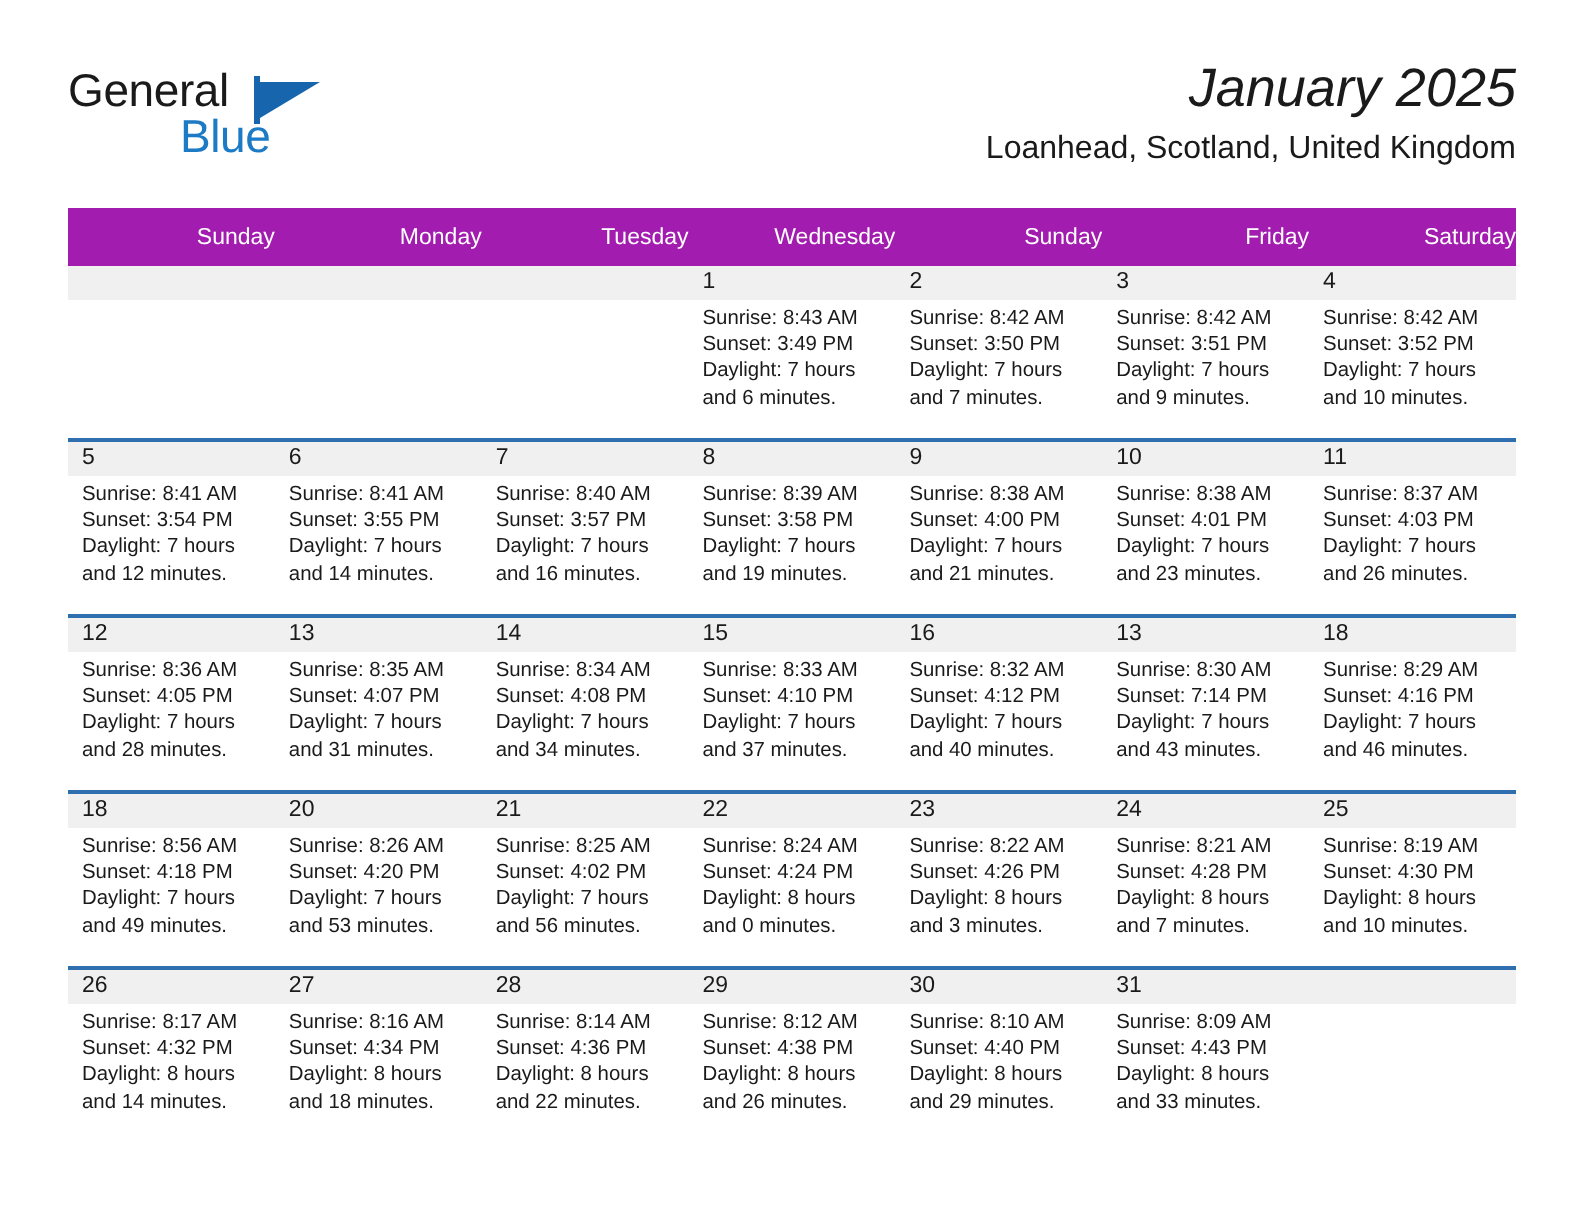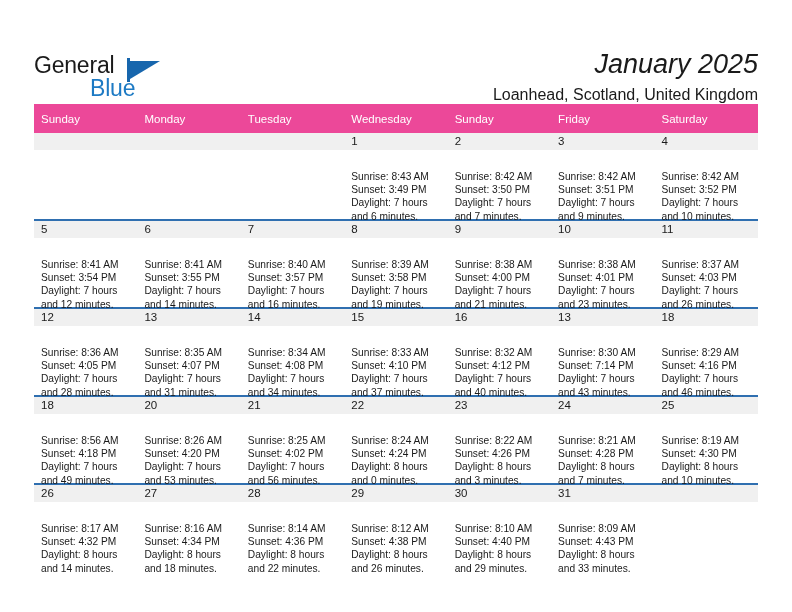--- a/index.html
+++ b/index.html
@@ -21,21 +21,20 @@
     box-sizing: border-box;
   }
 
   
   .header {
     position: absolute;
     left: 34px;
     top: 28px;
     right: 34px;
     height: 68px;
-    margin-top: 20px;
   }
   .logo {
     position: absolute;
     left: 0;
     top: 4px;
     width: 180px;
     height: 56px;
   }
   .logo-general {
     position: absolute;
@@ -97,25 +96,25 @@
   
   .calendar {
     position: absolute;
     left: 34px;
     top: 104px;
     width: 724px;
     border-collapse: collapse;
     table-layout: fixed;
   }
   .calendar th {
-    background: #ec4899;
+    background: #a21caf;
     color: #ffffff;
     font-size: 11.5px;
     font-weight: normal;
-    text-align: left;
+    text-align: right;
     padding: 5px 0 5px 7px;
     height: 19px;
     vertical-align: middle;
   }
   .calendar td {
     vertical-align: top;
     padding: 0;
     width: 103.42px;
     border-top: 2px solid #2f6fb0;
     background: #ffffff;
@@ -134,21 +133,21 @@
     line-height: 17px;
     padding-left: 7px;
     font-size: 11.5px;
     color: #1a1a1a;
     box-sizing: border-box;
   }
   .day-cell.empty .day-num-band {
     background: #f0f0f0;
   }
   .day-info {
-    padding: 20px 4px 0 7px;
+    padding: 3px 4px 0 7px;
     font-size: 10.2px;
     line-height: 13.2px;
     color: #1a1a1a;
   }
   .day-info div {
     white-space: nowrap;
   }
 </style>
 </head>
 <body>

